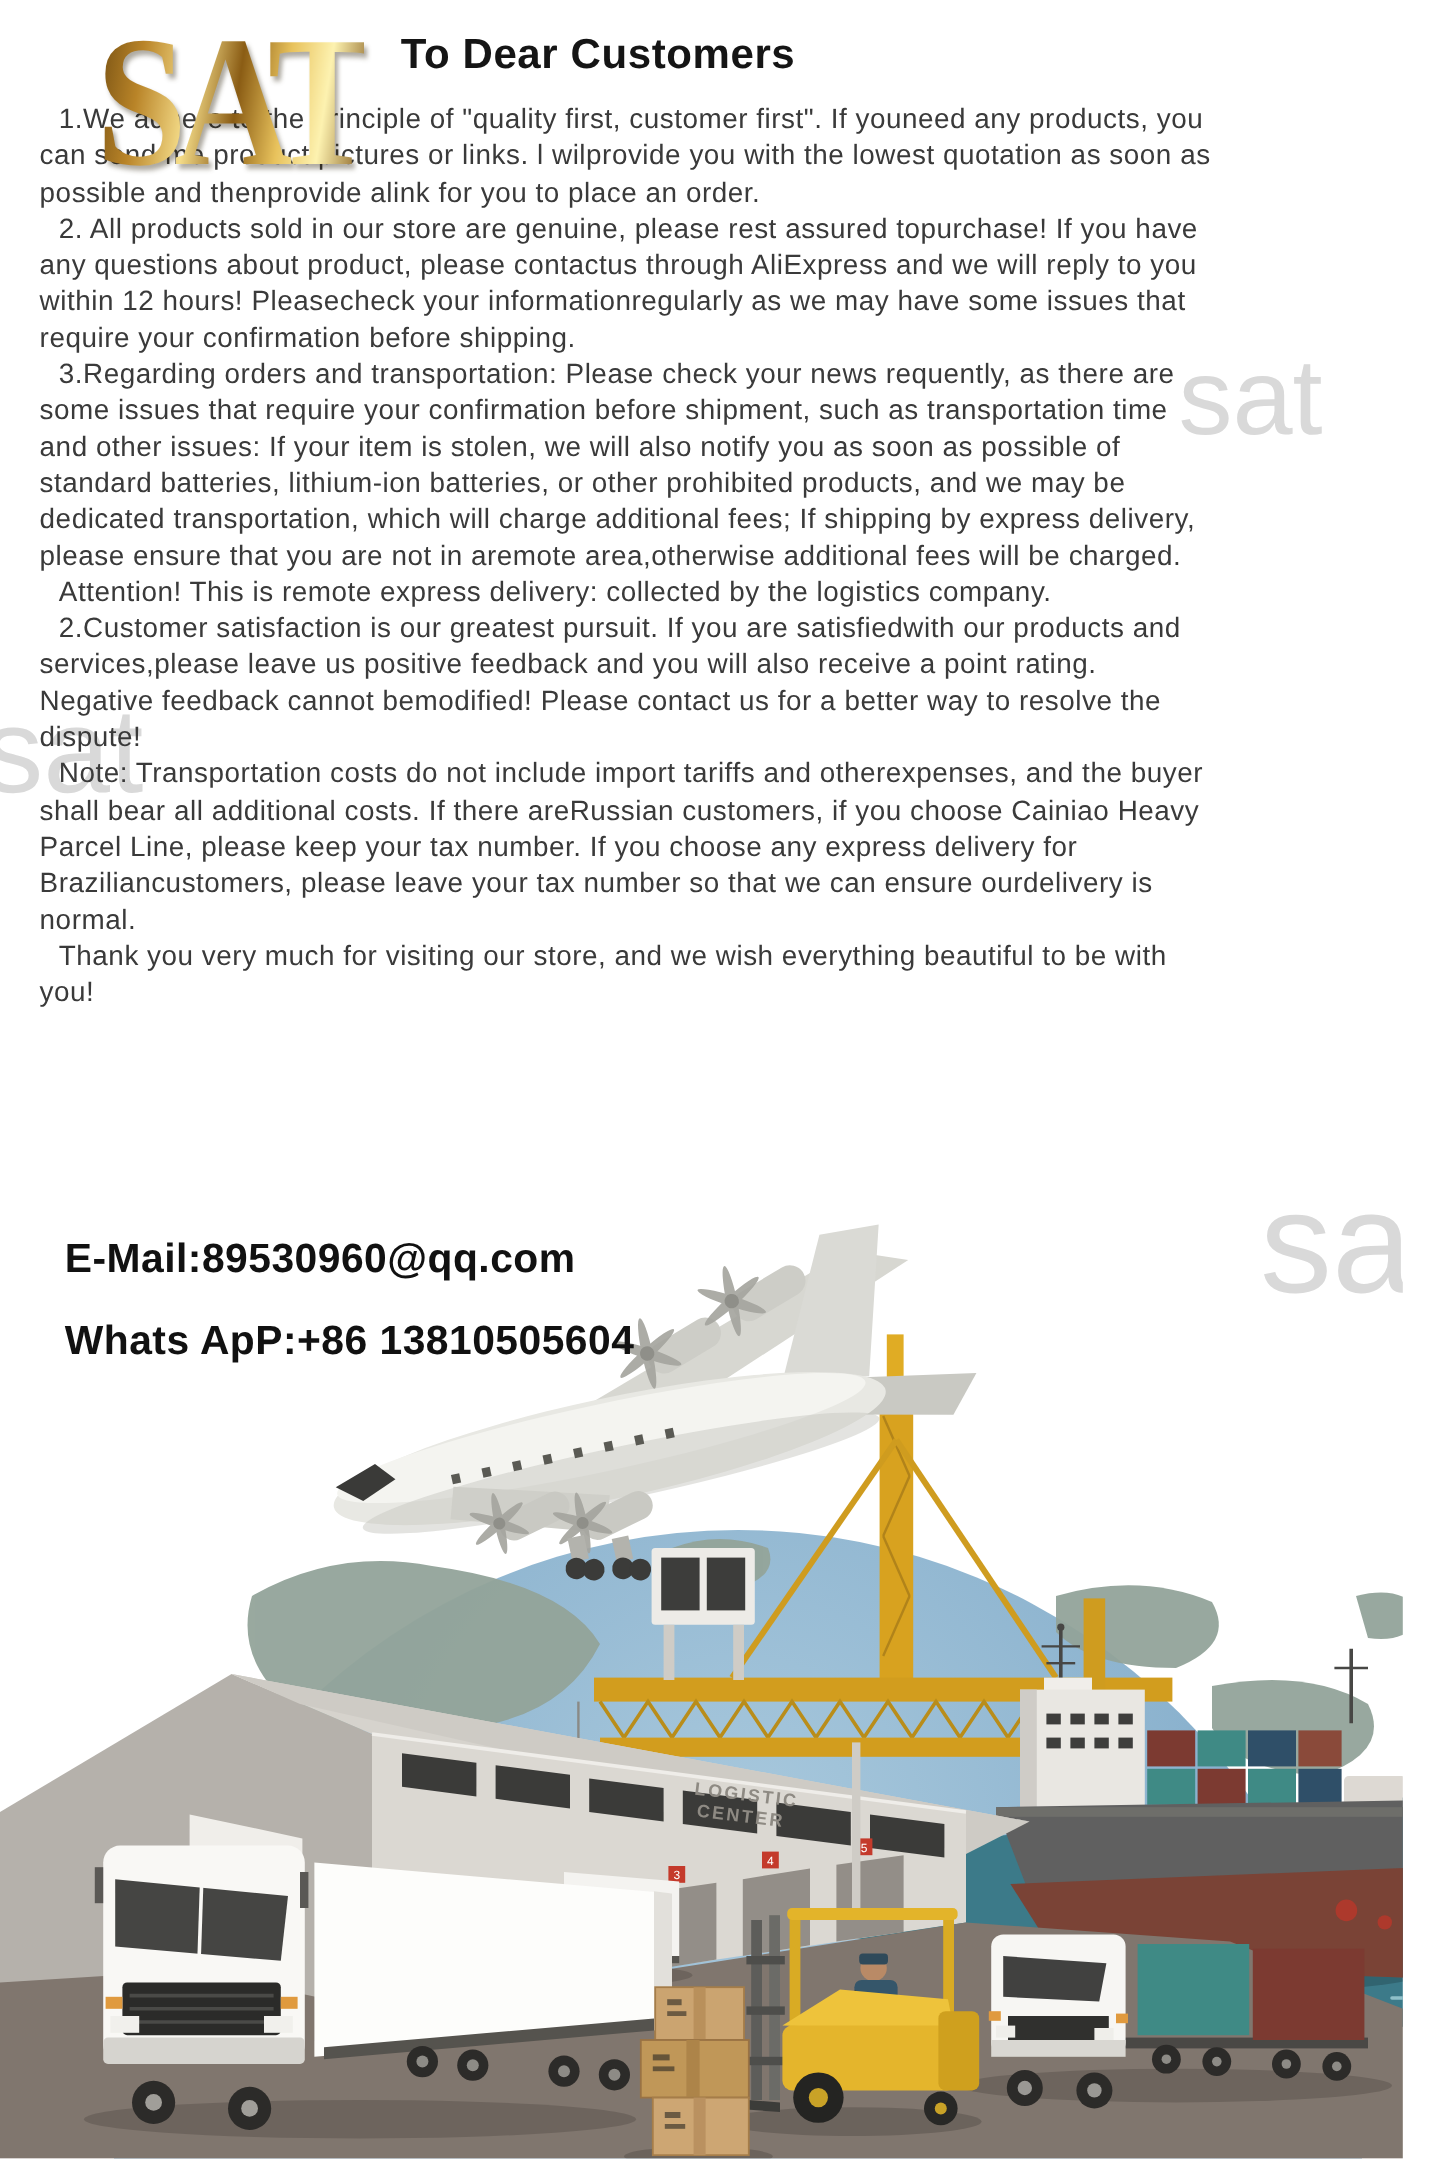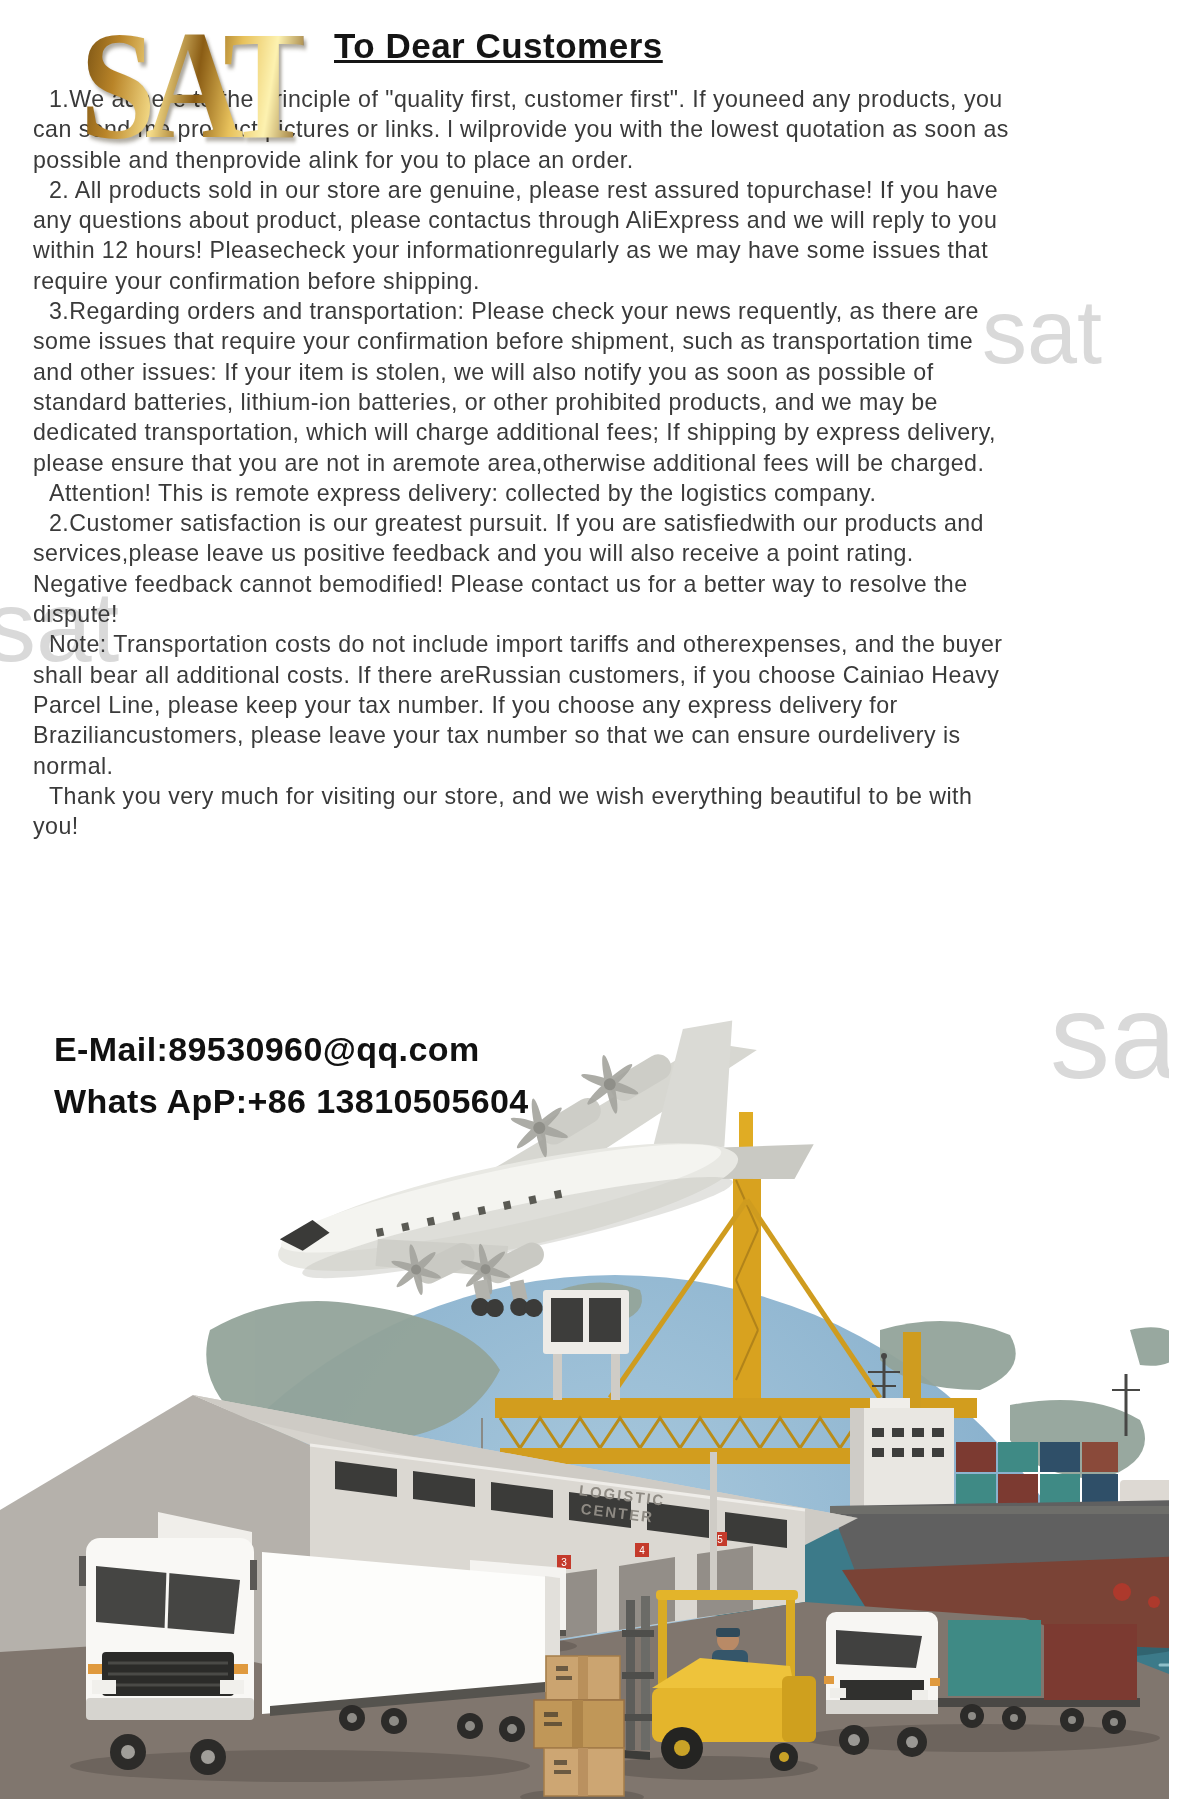--- a/index.html
+++ b/index.html
@@ -5,32 +5,32 @@
   html,body{margin:0;padding:0;background:#ffffff;}
   .page{position:relative;width:1169px;height:1799px;background:#ffffff;overflow:hidden;
         font-family:"Liberation Sans",sans-serif;}
   .gold-logo{position:absolute;left:80px;top:8px;z-index:3;
         font-family:"Liberation Serif",serif;font-weight:bold;font-size:155px;line-height:1;
         letter-spacing:-12px;transform:scaleX(.88);transform-origin:left top;
         background:linear-gradient(100deg,#6e4a10 0%,#b98428 18%,#f5dd8a 36%,#8a5c14 52%,#e8c25c 68%,#fdf2b0 82%,#7a4f12 100%);
         -webkit-background-clip:text;background-clip:text;color:transparent;
         filter:drop-shadow(3px 4px 2px rgba(40,30,5,.38));}
   .title{position:absolute;left:334px;top:26px;z-index:2;margin:0;
-        font-size:35px;font-weight:700;color:#151515;letter-spacing:.5px;text-decoration:underline;}
+        font-size:35px;font-weight:700;color:#151515;letter-spacing:.5px;}
   .letter{position:absolute;left:33px;top:84px;width:978px;z-index:2;
         font-size:23.2px;line-height:30.3px;letter-spacing:.45px;color:#3a3a3a;}
   .letter p{margin:0;text-indent:16px;}
   .watermark{position:absolute;z-index:1;color:#d9d9d9;line-height:.8;
         font-family:"Liberation Sans",sans-serif;font-weight:400;}
   .wm1{left:982px;top:296px;font-size:90px;}
   .wm2{left:-14px;top:586px;font-size:100px;}
   .wm3{left:1050px;top:988px;font-size:120px;}
   .contact{position:absolute;left:54px;top:1030px;z-index:2;color:#111;}
   .contact .line{font-size:34px;font-weight:700;letter-spacing:.4px;}
-  .contact .line + .line{margin-top:13px;}
+  .contact .line + .line{margin-top:29px;}
   .scene{position:absolute;left:0;top:900px;width:1200px;height:899px;z-index:0;}
 </style>
 </head>
 <body>
 
 <div class="page">
 
   <div class="gold-logo">SAT</div>
   <h1 class="title">To Dear Customers</h1>
 

